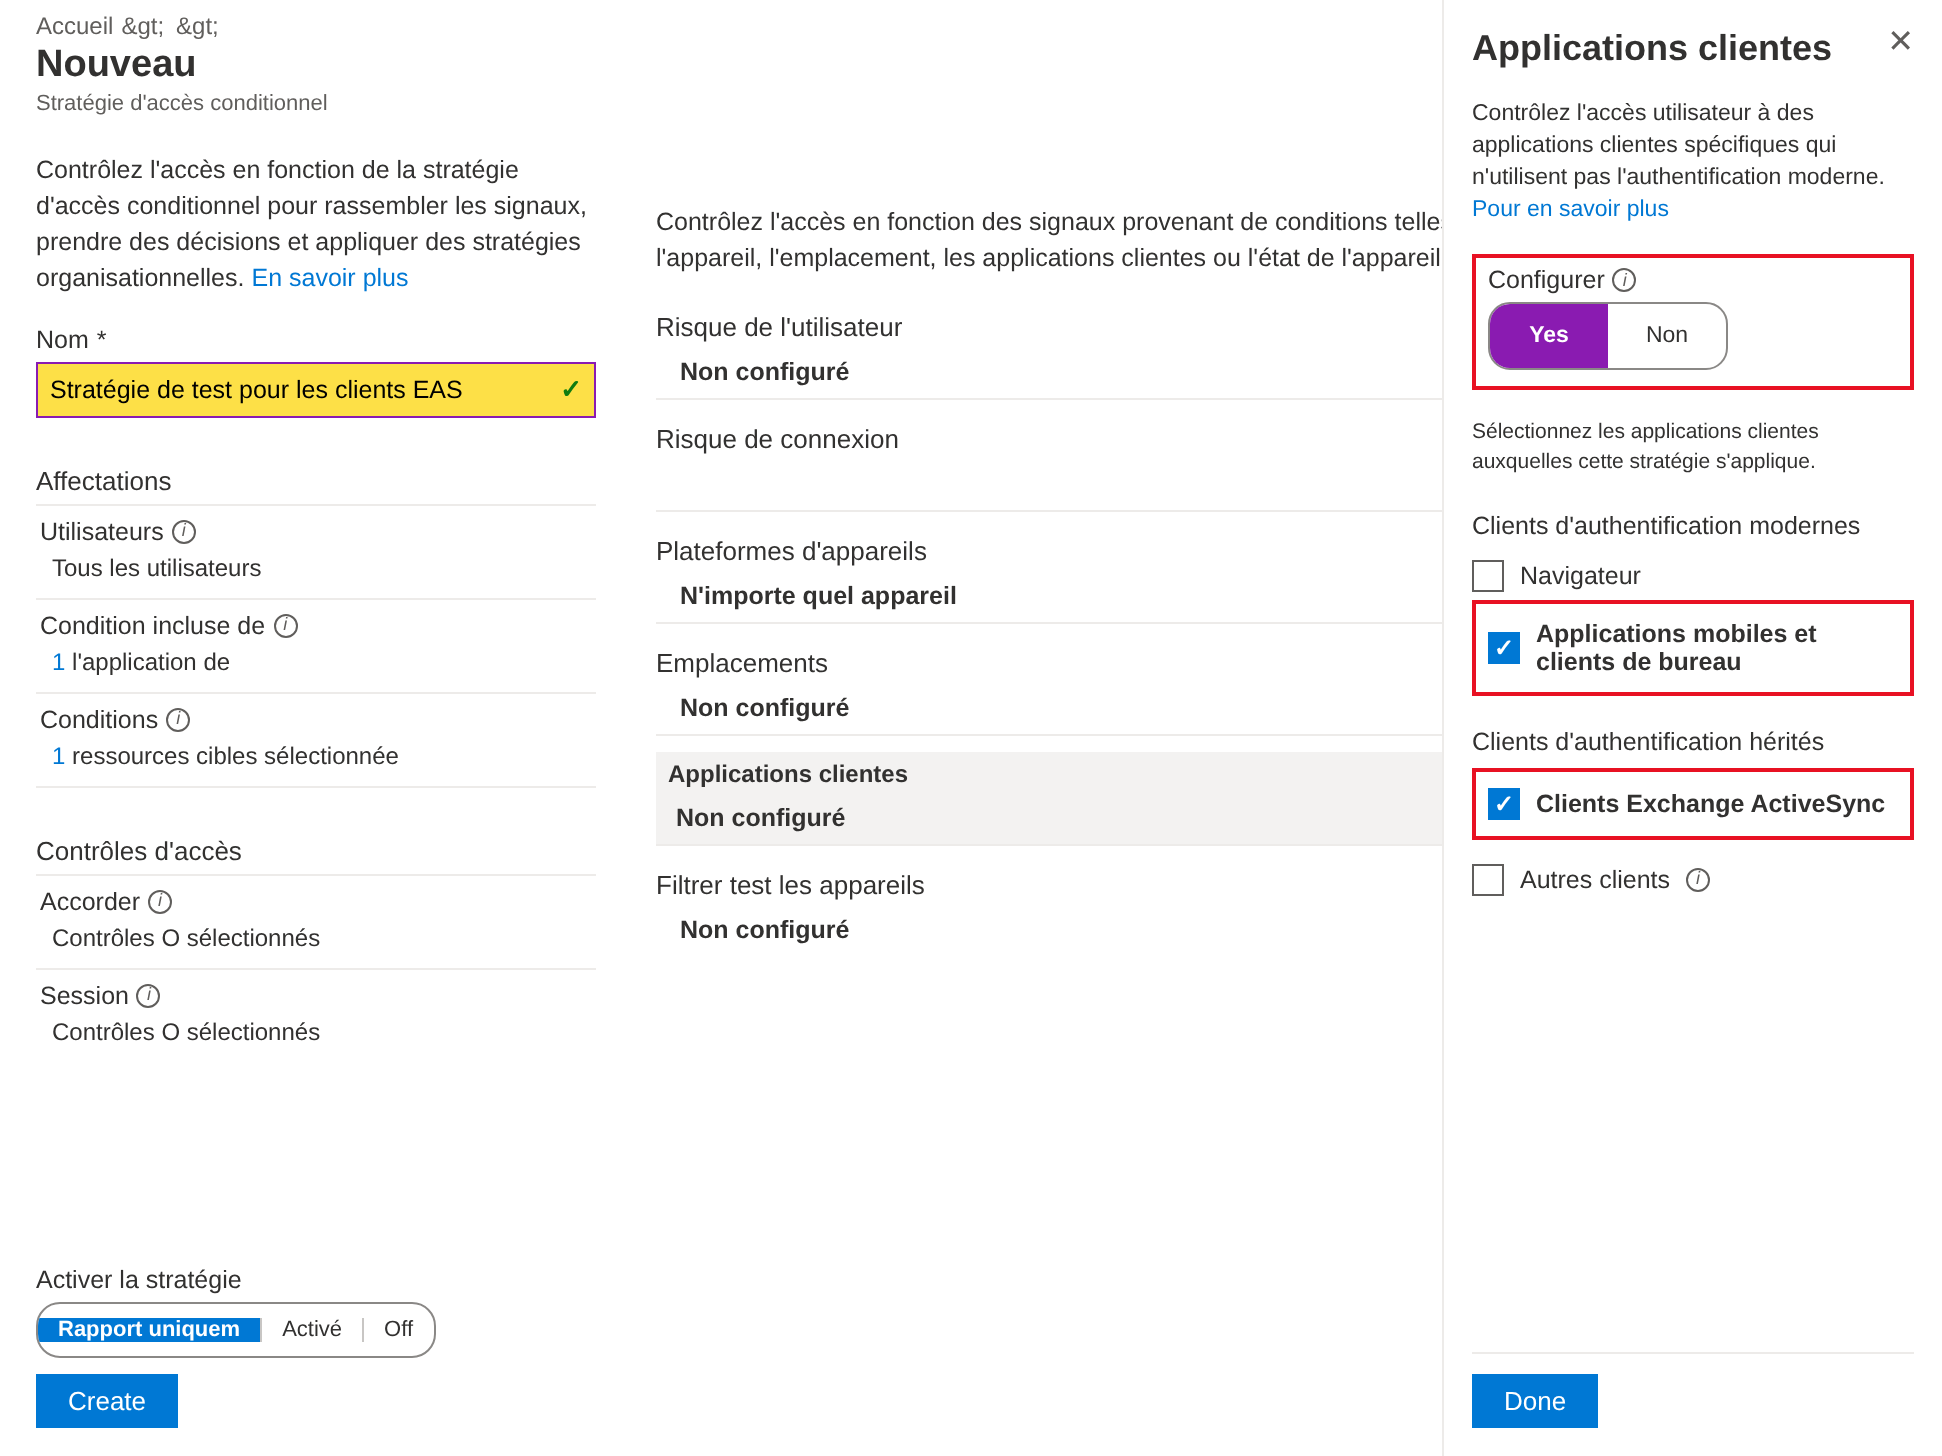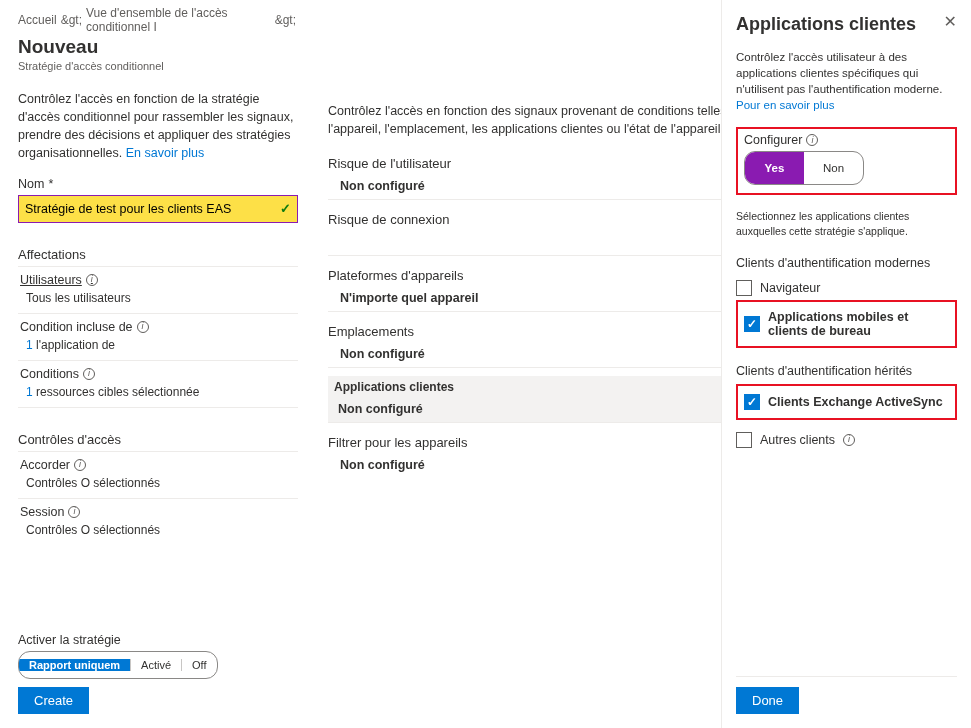--- a/index.html
+++ b/index.html
@@ -149,21 +149,20 @@
 </style>
 </head>
 <body>
 
 <div class="main-area">
 
   <div class="col-left">
     <div class="breadcrumb">
       <span>Accueil</span>
       <span class="sep">&amp;gt;</span>
-      <span>Vue d'ensemble de l'accès conditionnel I</span>
       <span class="sep">&amp;gt;</span>
     </div>
     <div class="page-title">Nouveau</div>
     <div class="page-subtitle">Stratégie d'accès conditionnel</div>
 
     <div class="intro-text">
       <span>Contrôlez l'accès en fonction de la stratégie d'accès conditionnel pour rassembler les signaux, prendre des décisions et appliquer des stratégies organisationnelles.</span>
       <span class="link-like">En savoir plus</span>
     </div>
 
@@ -172,21 +171,21 @@
         <span class="req">*</span>
     </div>
     <div class="input-wrap">
       <input value="Stratégie de test pour les clients EAS" style="">
       <span class="checkmark">✓</span>
     </div>
 
     <div class="section-header">Affectations</div>
 
     <div class="item-row">
-      <div class="label" style="margin-bottom:0;text-decoration:underline;">
+      <div class="label" style="margin-bottom:0;">
           <span>Utilisateurs</span>
           <span class="info-icon"></span>
         </div>
       <div class="sub">Tous les utilisateurs</div>
     </div>
 
     <div class="item-row">
       <div class="label" style="margin-bottom:0;">
           <span>Condition incluse de</span>
           <span class="info-icon"></span>
@@ -250,21 +249,21 @@
       <div class="cond-title">Emplacements</div>
       <div class="cond-val">Non configuré</div>
     </div>
 
     <div class="cond-block">
       <div class="cond-title shaded cond-val" style="border-bottom:none; font-size:12px; padding:4px 6px 2px 6px;">Applications clientes</div>
       <div class="cond-val shaded">Non configuré</div>
     </div>
 
     <div class="cond-block">
-      <div class="cond-title">Filtrer pour les appareils</div>
+      <div class="cond-title">Filtrer test les appareils</div>
       <div class="cond-val" style="border-bottom:none;">Non configuré</div>
     </div>
   </div>
 </div>
 
 <div class="footer">
   <div class="footer-label">Activer la stratégie</div>
   <div class="tri-toggle">
     <span class="active">Rapport uniquem</span>
     <span>Activé</span>

